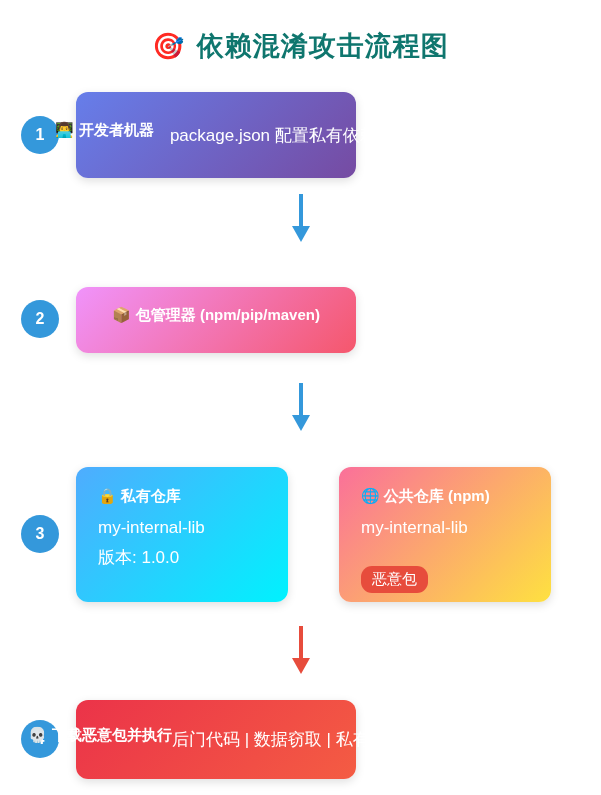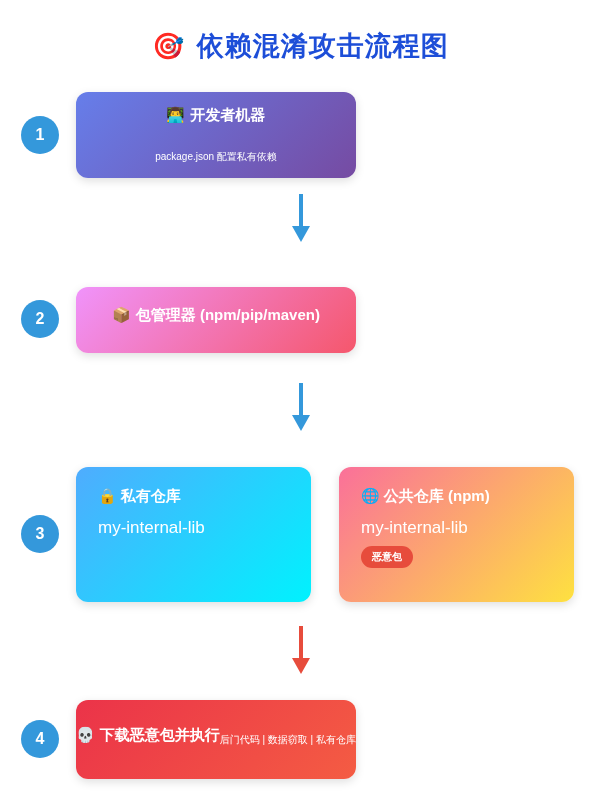--- a/index.html
+++ b/index.html
@@ -31,21 +31,21 @@
     justify-content: center;
     gap: 12px;
   }
   .title-emoji {
     font-size: 26px;
     line-height: 1;
   }
   .title-text {
     font-size: 27px;
     font-weight: bold;
-    color: #1d4ed8;
+    color: #0f766e;
     letter-spacing: 1px;
     white-space: nowrap;
   }
 
   
   .flow {
     position: absolute;
     top: 92px;
     left: 0;
     width: 601px;
@@ -88,36 +88,36 @@
     padding: 18px 16px;
     text-align: center;
   }
   .box-wide .box-title {
     font-size: 15px;
     font-weight: bold;
     margin-bottom: 9px;
     white-space: nowrap;
   }
   .box-wide .box-sub {
-    font-size: 10px;
+    font-size: 17px;
     white-space: nowrap;
   }
   .box-title .emoji { margin-right: 5px; }
 
-  #box-1 { height: 86px; display:flex; flex-direction:column; align-items:center; justify-content:center;
+  #box-1 { height: 86px; display:flex; flex-direction:row; align-items:center; justify-content:center;
            background: linear-gradient(135deg, #667eea 0%, #764ba2 100%); gap: 16px; }
   #box-2 { height: 66px; display:flex; flex-direction:column; align-items:center; justify-content:center;
            background: linear-gradient(135deg, #f093fb 0%, #f5576c 100%); }
   #box-4 { height: 79px; display:flex; flex-direction:row; align-items:center; justify-content:center;
            background: linear-gradient(135deg, #eb3349 0%, #f45c43 100%); }
 
   
   .repo-box {
     position: absolute;
-    width: 235px;
+    width: 212px;
     height: 135px;
     padding: 20px 22px;
     text-align: left;
   }
   #repo-private {
     left: 76px;
     background: linear-gradient(135deg, #4facfe 0%, #00f2fe 100%);
   }
   #repo-public {
     left: 339px;
@@ -130,27 +130,27 @@
     white-space: nowrap;
   }
   .repo-line {
     font-size: 17px;
     margin-bottom: 8px;
     white-space: nowrap;
   }
   .repo-line .warn { margin-left: 7px; }
   .badge-malicious {
     display: inline-block;
-    margin-top: 0;
+    margin-top: 20px;
     padding: 4px 11px;
     border-radius: 11px;
     background: #e74c3c;
     color: #ffffff;
-    font-size: 10px;
-    font-weight: bold;
+    font-size: 15px;
+    font-weight: normal;
     white-space: nowrap;
   }
 
   
   .arrow {
     position: absolute;
     left: 0;
     width: 601px;
     display: flex;
     justify-content: center;
@@ -205,20 +205,21 @@
 
     <div class="step-row" style="position:absolute;top:375px;height:135px;">
       <div class="step-badge" style="top:48px;">3</div>
 
       <div class="box repo-box" id="repo-private">
         <div class="repo-title">
           <span class="emoji">🔒</span>
           <span>私有仓库</span>
         </div>
         <div class="repo-line">my-internal-lib</div>
+        <div class="repo-line">版本: 1.0.0</div>
       </div>
 
       <div class="box repo-box" id="repo-public">
         <div class="repo-title">
           <span class="emoji">🌐</span>
           <span>公共仓库 (npm)</span>
         </div>
         <div class="repo-line">my-internal-lib</div>
         <span class="badge-malicious">恶意包</span>
       </div>

